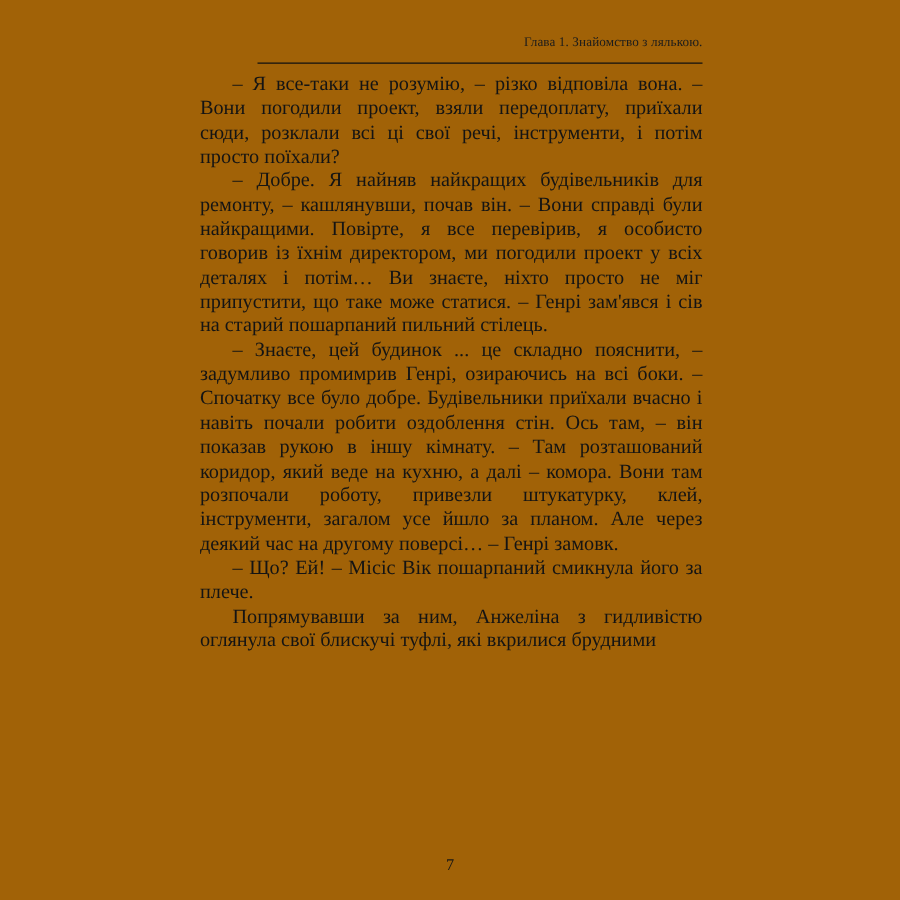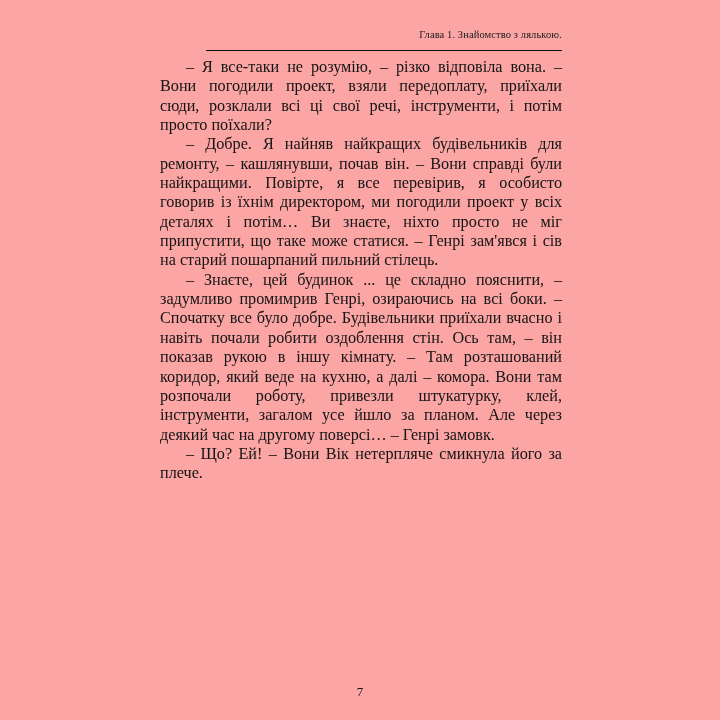--- a/index.html
+++ b/index.html
@@ -13,21 +13,21 @@
     overflow: hidden;
     font-family: "Liberation Serif", "DejaVu Serif", serif;
     color: #1a1a1a;
     -webkit-font-smoothing: antialiased;
   }
 
   .page {
     position: relative;
     width: 720px;
     height: 720px;
-    background: #fca5a5;
+    background: #a16207;
     box-sizing: border-box;
   }
 
   
   .running-head {
     position: absolute;
     left: 160px;
     top: 28px;
     width: 402px;
     text-align: right;
@@ -86,18 +86,19 @@
 <div class="page">
 
   <div class="running-head">Глава 1. Знайомство з лялькою.</div>
 
   <div class="head-rule"></div>
 
   <div class="text-block">
     <p>– Я все-таки не розумію, – різко відповіла вона. – Вони погодили проект, взяли передоплату, приїхали сюди, розклали всі ці свої речі, інструменти, і потім просто поїхали?</p>
     <p>– Добре. Я найняв найкращих будівельників для ремонту, – кашлянувши, почав він. – Вони справді були найкращими. Повірте, я все перевірив, я особисто говорив із їхнім директором, ми погодили проект у всіх деталях і потім… Ви знаєте, ніхто просто не міг припустити, що таке може статися. – Генрі зам'явся і сів на старий пошарпаний пильний стілець.</p>
     <p>– Знаєте, цей будинок ... це складно пояснити, – задумливо промимрив Генрі, озираючись на всі боки. – Спочатку все було добре. Будівельники приїхали вчасно і навіть почали робити оздоблення стін. Ось там, – він показав рукою в іншу кімнату. – Там розташований коридор, який веде на кухню, а далі – комора. Вони там розпочали роботу, привезли штукатурку, клей, інструменти, загалом усе йшло за планом. Але через деякий час на другому поверсі… – Генрі замовк.</p>
-    <p>– Що? Ей! – Вони Вік нетерпляче смикнула його за плече.</p>
+    <p>– Що? Ей! – Місіс Вік пошарпаний смикнула його за плече.</p>
+    <p>Попрямувавши за ним, Анжеліна з гидливістю оглянула свої блискучі туфлі, які вкрилися брудними</p>
   </div>
 
   <div class="page-number">7</div>
 
 </div>
 
 </body></html>

